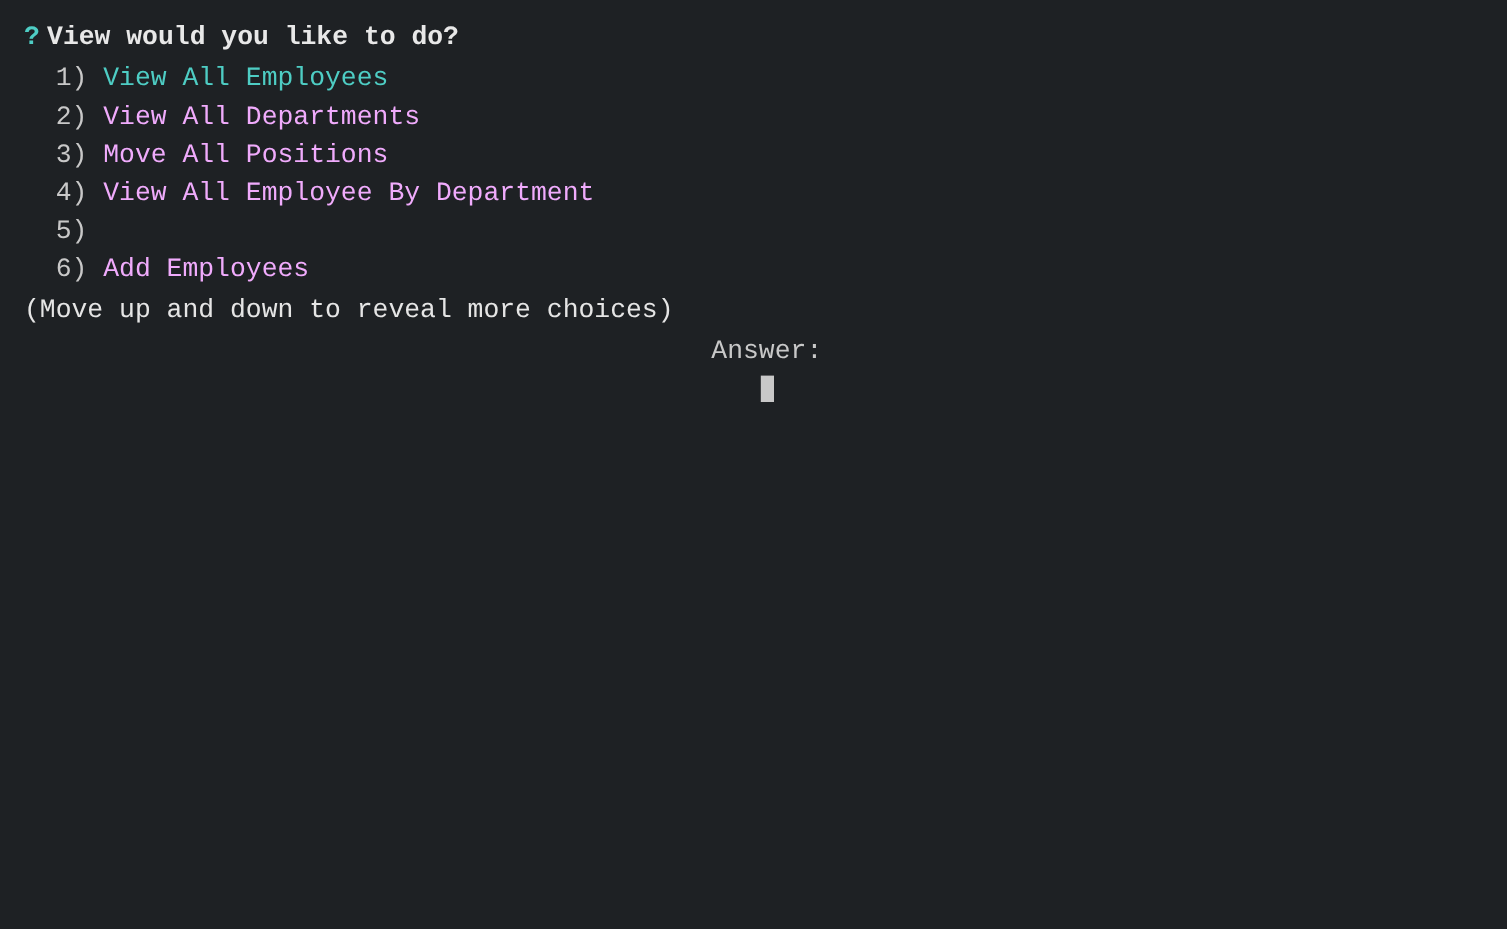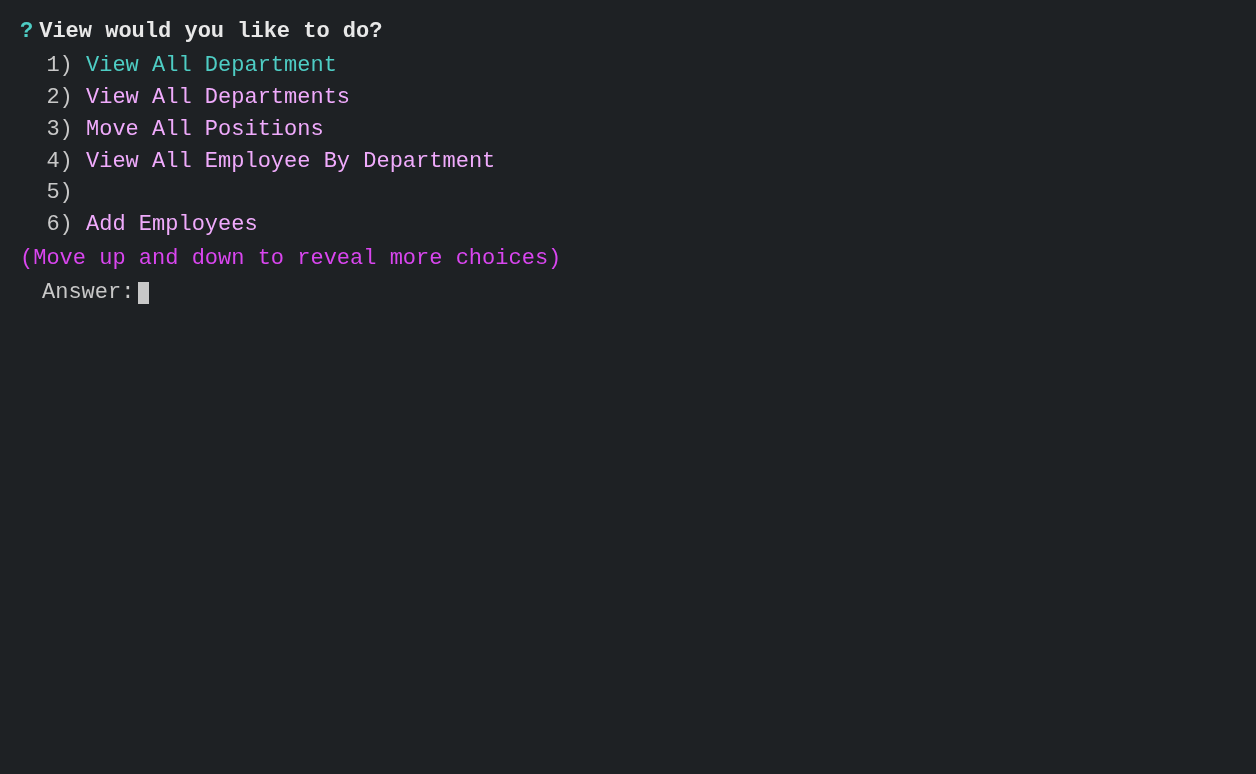--- a/index.html
+++ b/index.html
@@ -50,30 +50,31 @@
 
     .item-text-highlighted {
       color: #4ecdc4;
     }
 
     .item-text-normal {
       color: #f0abfc;
     }
 
     .hint-text {
-      color: #d946ef;
+      color: #e5e5e5;
       margin-top: 2px;
       margin-bottom: 2px;
     }
 
     .answer-line {
       display: flex;
       align-items: center;
       gap: 4px;
       padding-left: 22px;
+      flex-direction: column;
     }
 
     .answer-label {
       color: #c8c8c8;
     }
 
     .cursor {
       display: inline-block;
       width: 11px;
       height: 22px;
@@ -86,21 +87,21 @@
 
 <div>
 
   <div class="prompt-question">
     <span class="question-mark">?</span>
     <span class="question-text">View would you like to do?</span>
   </div>
 
   <div class="menu-item">
     <span class="item-number">  1) </span>
-    <span class="item-text-highlighted">View All Department</span>
+    <span class="item-text-highlighted">View All Employees</span>
   </div>
 
   <div class="menu-item">
     <span class="item-number">  2) </span>
     <span class="item-text-normal">View All Departments</span>
   </div>
 
   <div class="menu-item">
     <span class="item-number">  3) </span>
     <span class="item-text-normal">Move All Positions</span>

